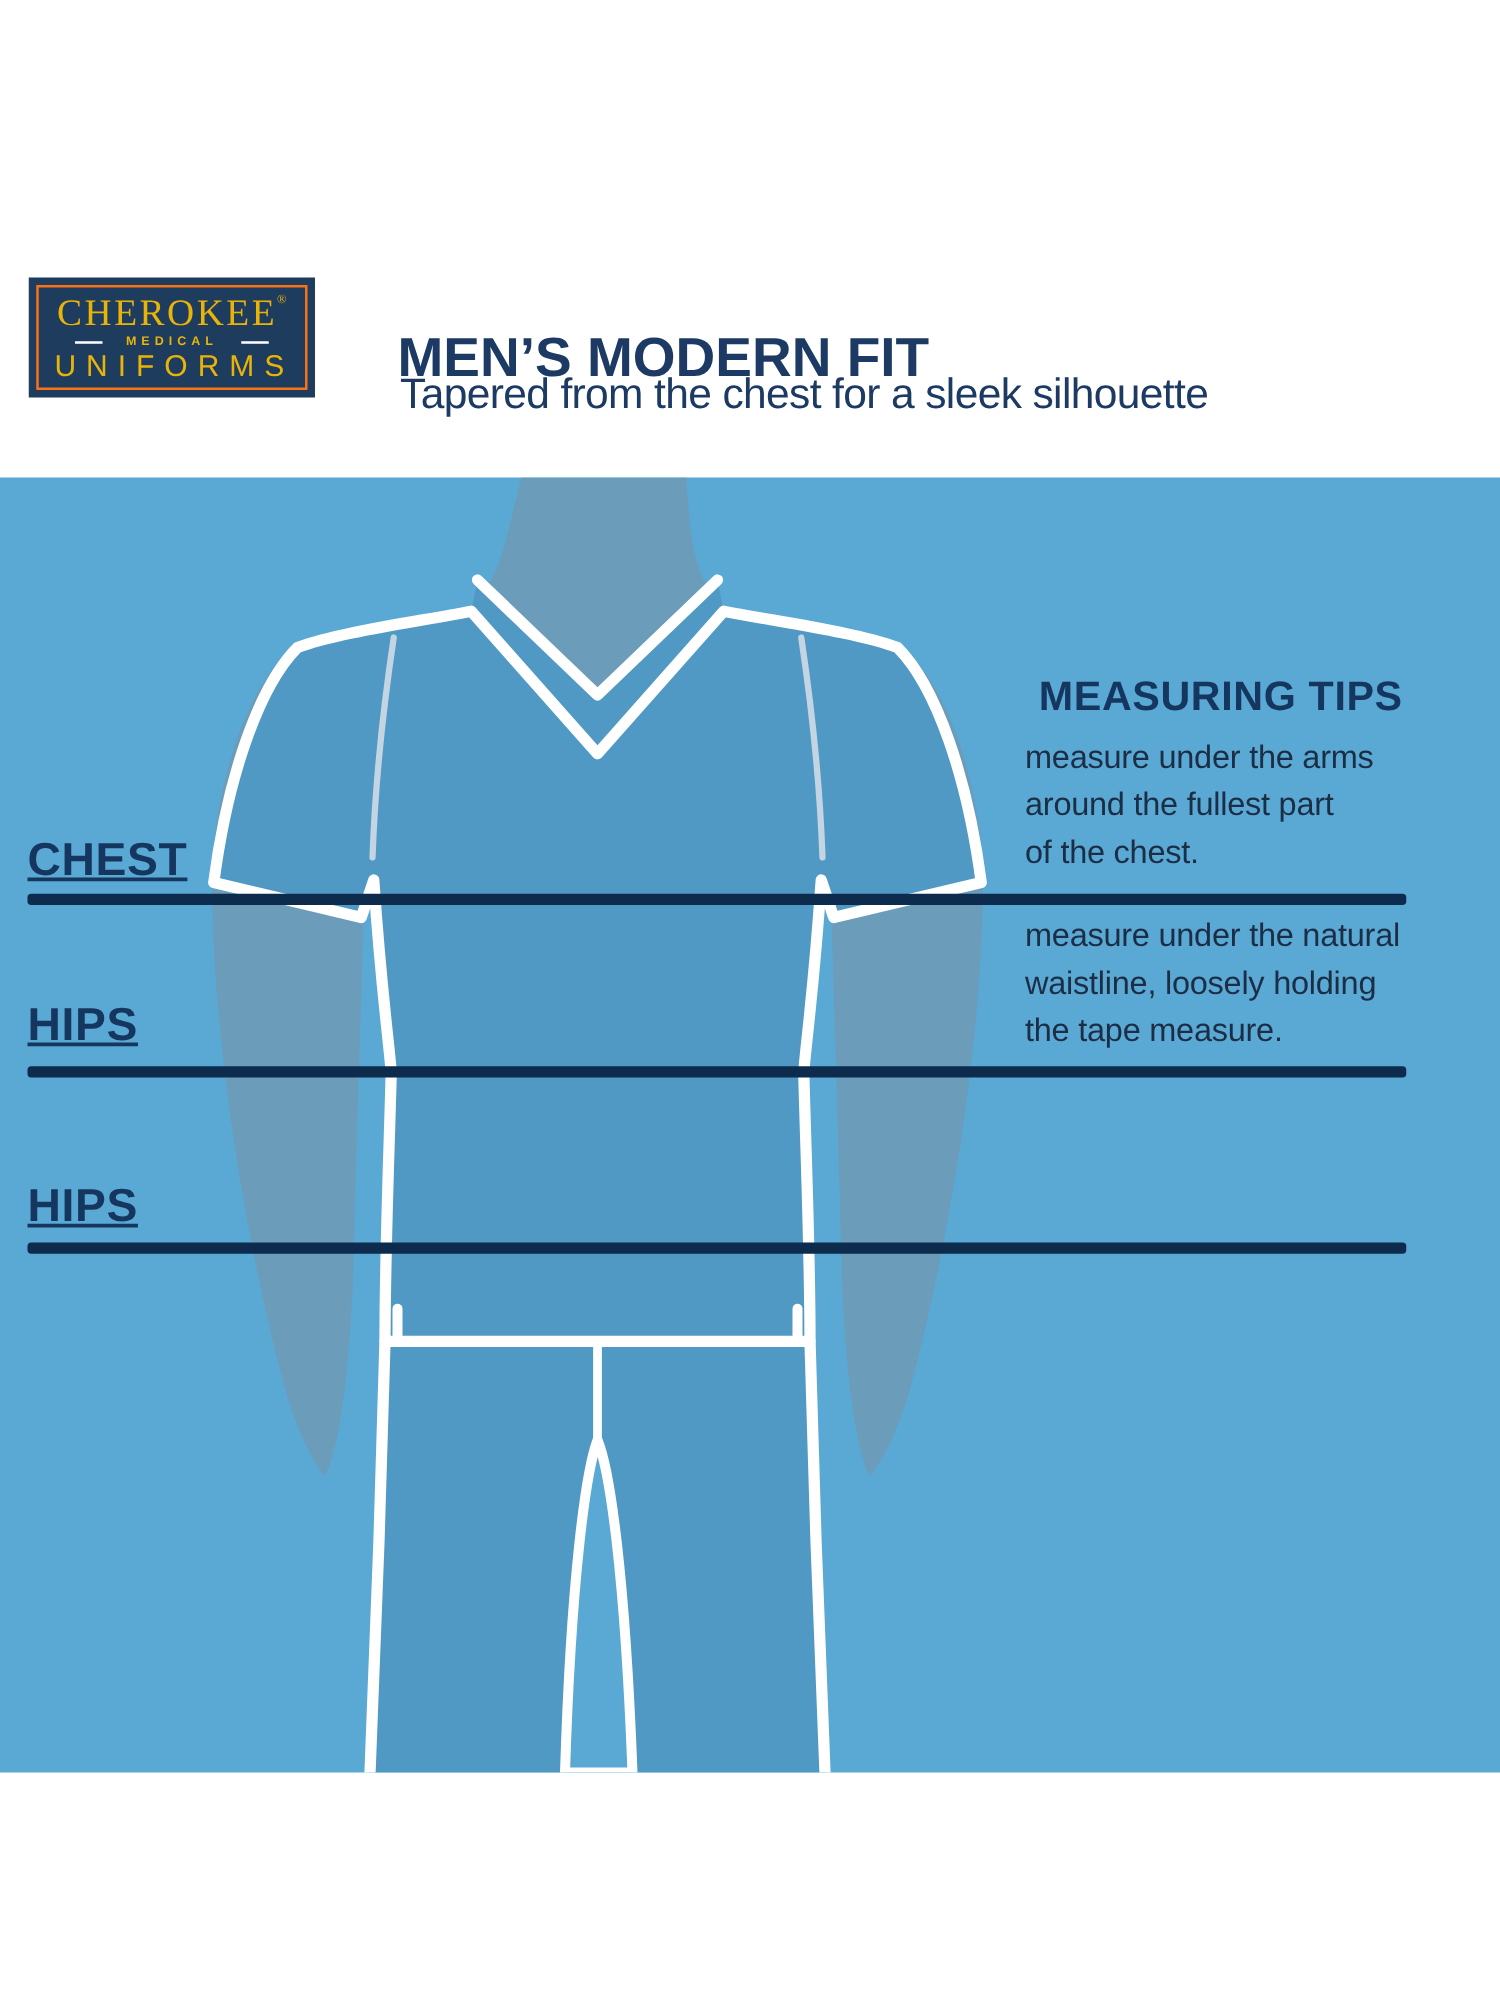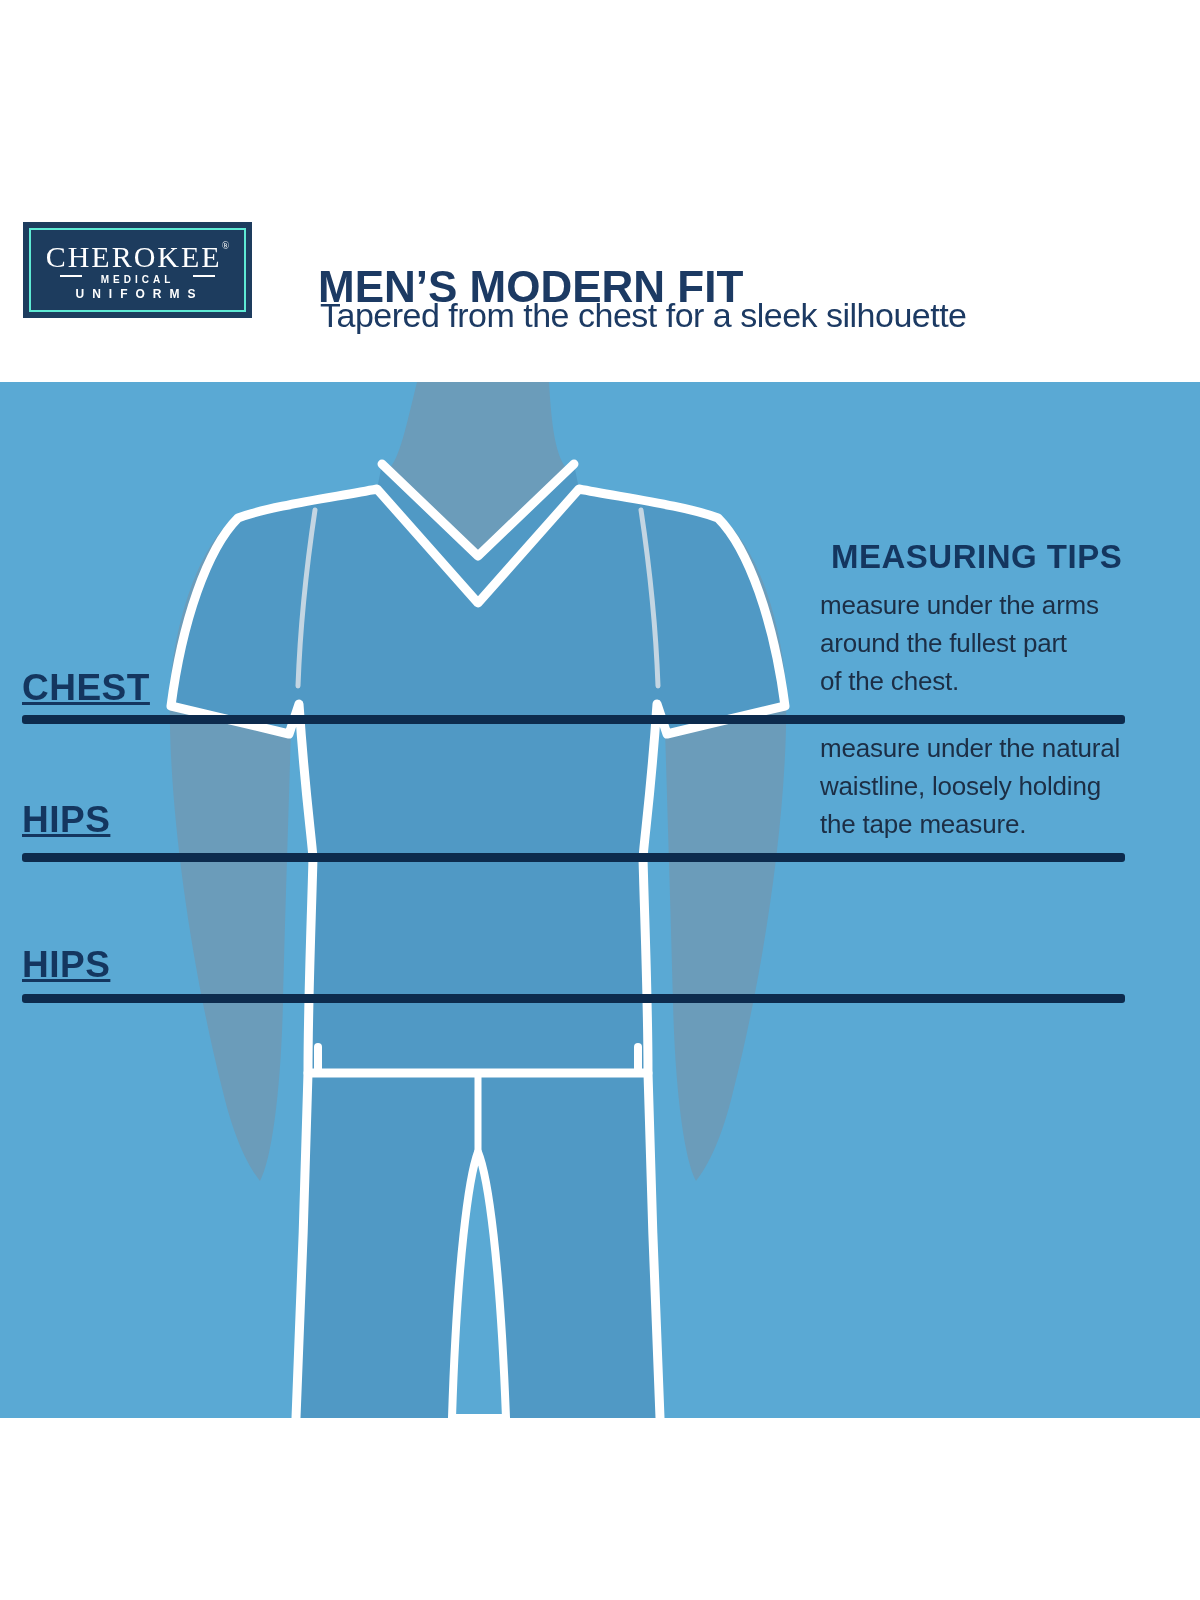--- a/index.html
+++ b/index.html
@@ -19,34 +19,34 @@
     overflow:hidden;font-family:"Liberation Sans",sans-serif;
   }
   .fig-svg{position:absolute;left:0;top:0;}
   
   .logo{
     position:absolute;left:23px;top:222px;width:229px;height:96px;
     background:var(--logo-navy);display:flex;align-items:center;justify-content:center;
   }
   .logo-inner{
     position:absolute;left:6px;top:6px;right:6px;bottom:6px;
-    border:2px solid #5eead4;display:flex;flex-direction:column;
-    align-items:center;justify-content:center;gap:3px;color:#ffffff;
+    border:2px solid #f97316;display:flex;flex-direction:column;
+    align-items:center;justify-content:center;gap:3px;color:#eab308;
   }
   .logo-brand{
     font-family:"Liberation Serif",serif;font-size:30px;letter-spacing:2px;
     line-height:1;white-space:nowrap;
   }
   .logo-brand sup{font-size:10px;vertical-align:18px;letter-spacing:0;}
   .logo-medical{
-    display:flex;gap:19px;font-size:10px;letter-spacing:4px;
+    display:flex;align-items:center;gap:19px;font-size:10px;letter-spacing:4px;
     font-weight:700;line-height:1;white-space:nowrap;
   }
   .logo-medical .dash{width:22px;height:2px;background:#ffffff;display:inline-block;}
-  .logo-uniforms{font-size:12px;letter-spacing:8px;font-weight:700;line-height:1;white-space:nowrap;margin-left:4px;}
+  .logo-uniforms{font-size:24px;letter-spacing:8px;font-weight:400;line-height:1;white-space:nowrap;margin-left:4px;}
   .page-title{
     position:absolute;left:318px;top:234px;font-size:44px;font-weight:700;
     color:var(--title-navy);line-height:1.1;letter-spacing:0;white-space:nowrap;
   }
   .page-subtitle{
     position:absolute;left:320px;top:296px;font-size:34px;font-weight:400;
     color:var(--title-navy);letter-spacing:-0.5px;white-space:nowrap;
   }
   
   .m-label{

